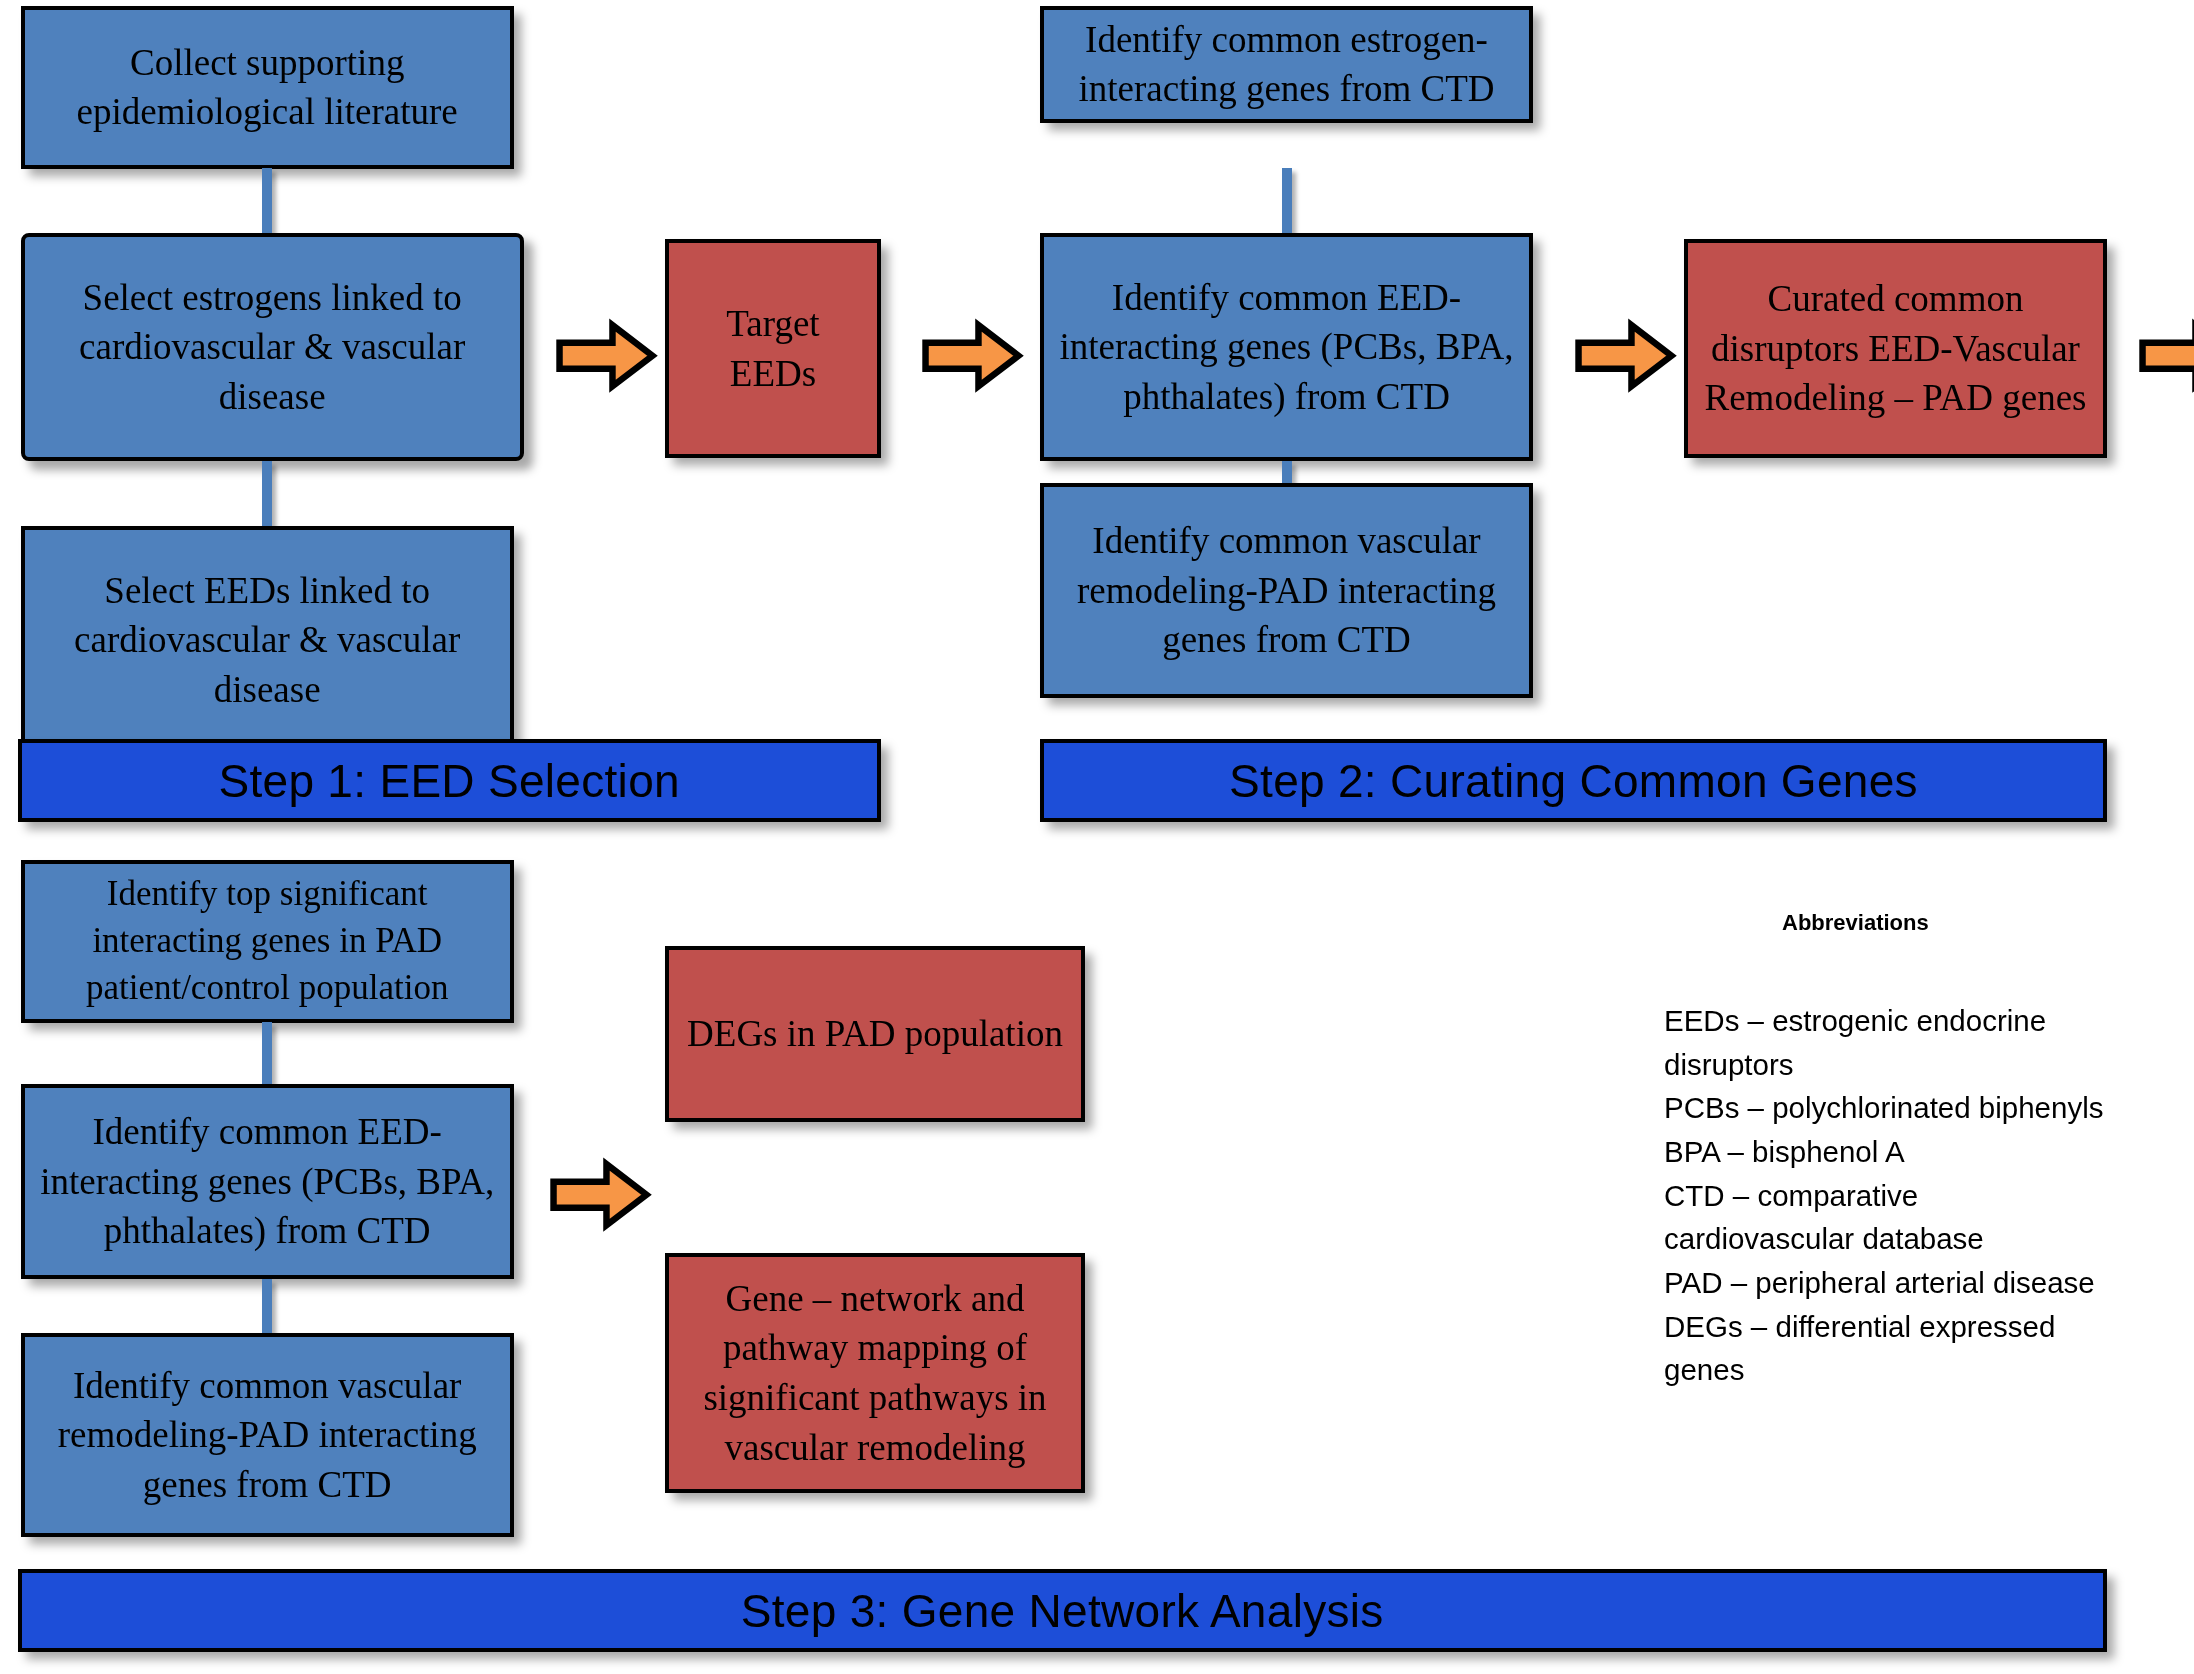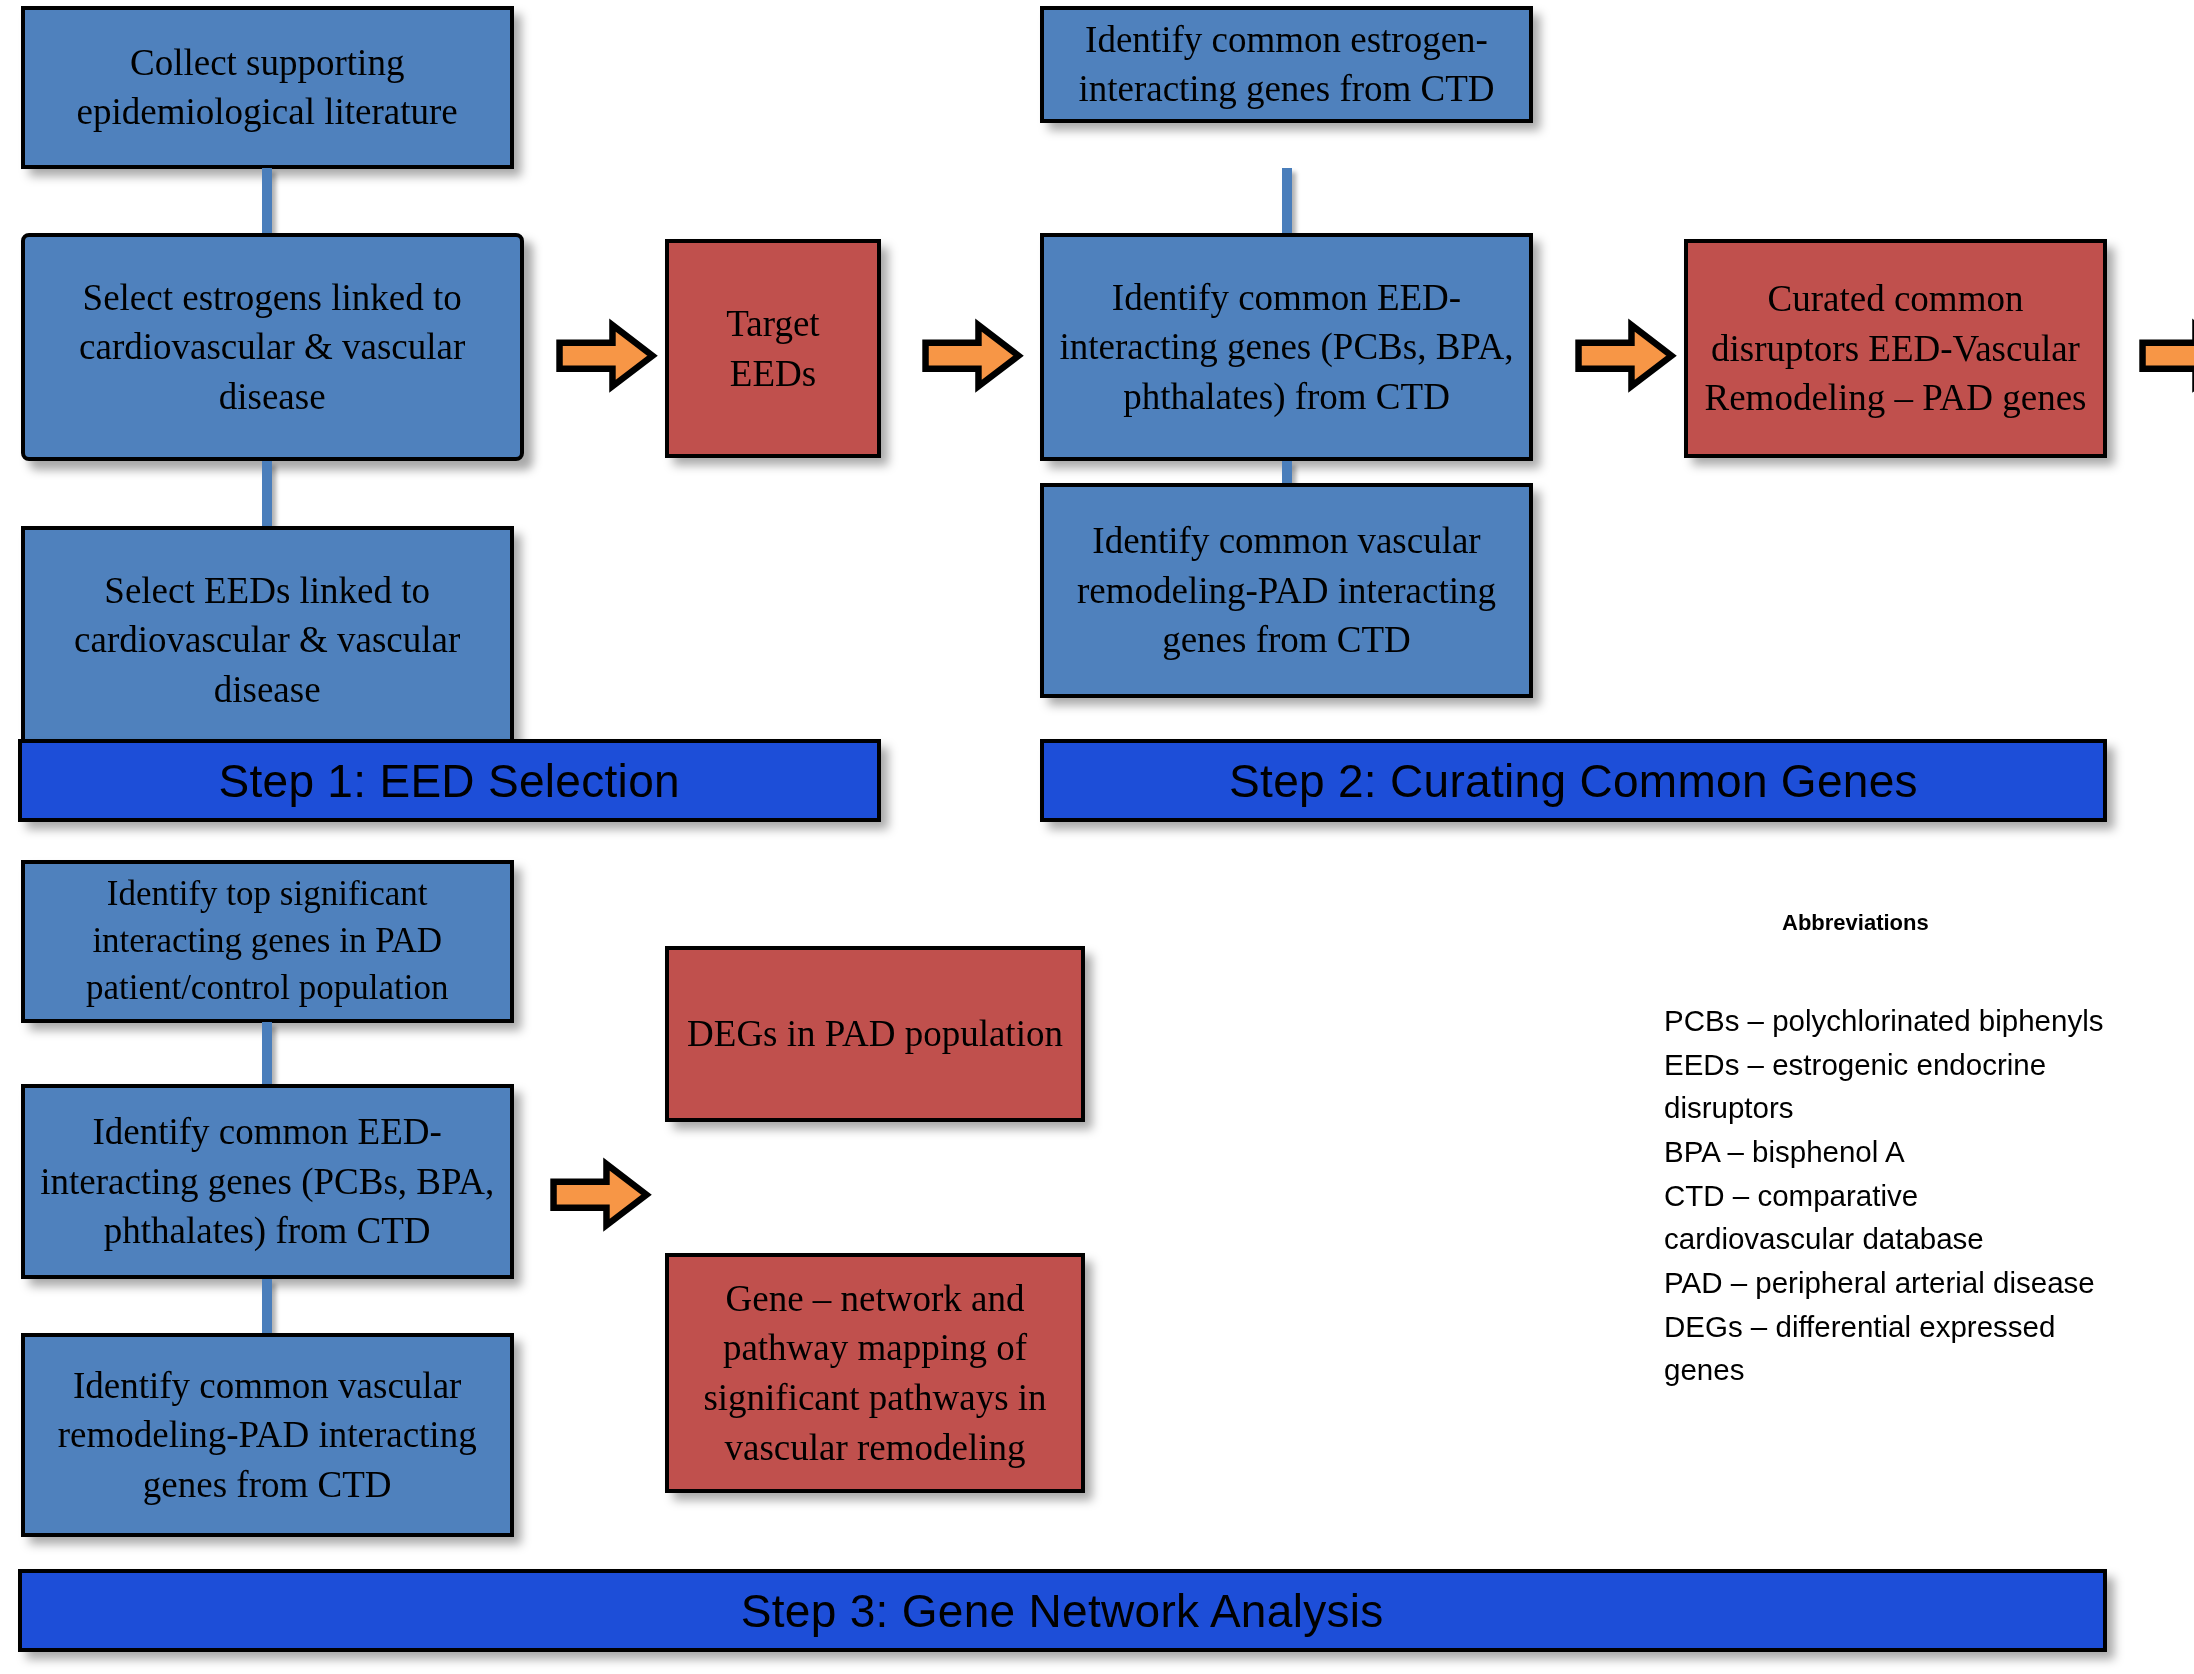--- a/index.html
+++ b/index.html
@@ -181,22 +181,22 @@
     <span>DEGs in PAD population</span>
   </div>
 
   <div class="node red" style="left:665px; top:1253px; width:420px; height:240px; font-size:37px;">
     <span>Gene – network and pathway mapping of significant pathways in vascular remodeling</span>
   </div>
 
   <div class="abbr-title" style="left:1782px; top:910px;">Abbreviations</div>
 
   <div class="abbr-body" style="left:1664px; top:999px; width:449px;">
+    <div>EEDs – estrogenic endocrine disruptors</div>
     <div>PCBs – polychlorinated biphenyls</div>
-    <div>EEDs – estrogenic endocrine disruptors</div>
     <div>BPA – bisphenol A</div>
     <div>CTD – comparative cardiovascular database</div>
     <div>PAD – peripheral arterial disease</div>
     <div>DEGs – differential expressed genes</div>
   </div>
 
   <div class="banner" style="left:17.7px; top:1569px; width:2089px; height:83px;">
     <span>Step 3: Gene Network Analysis</span>
   </div>
 

